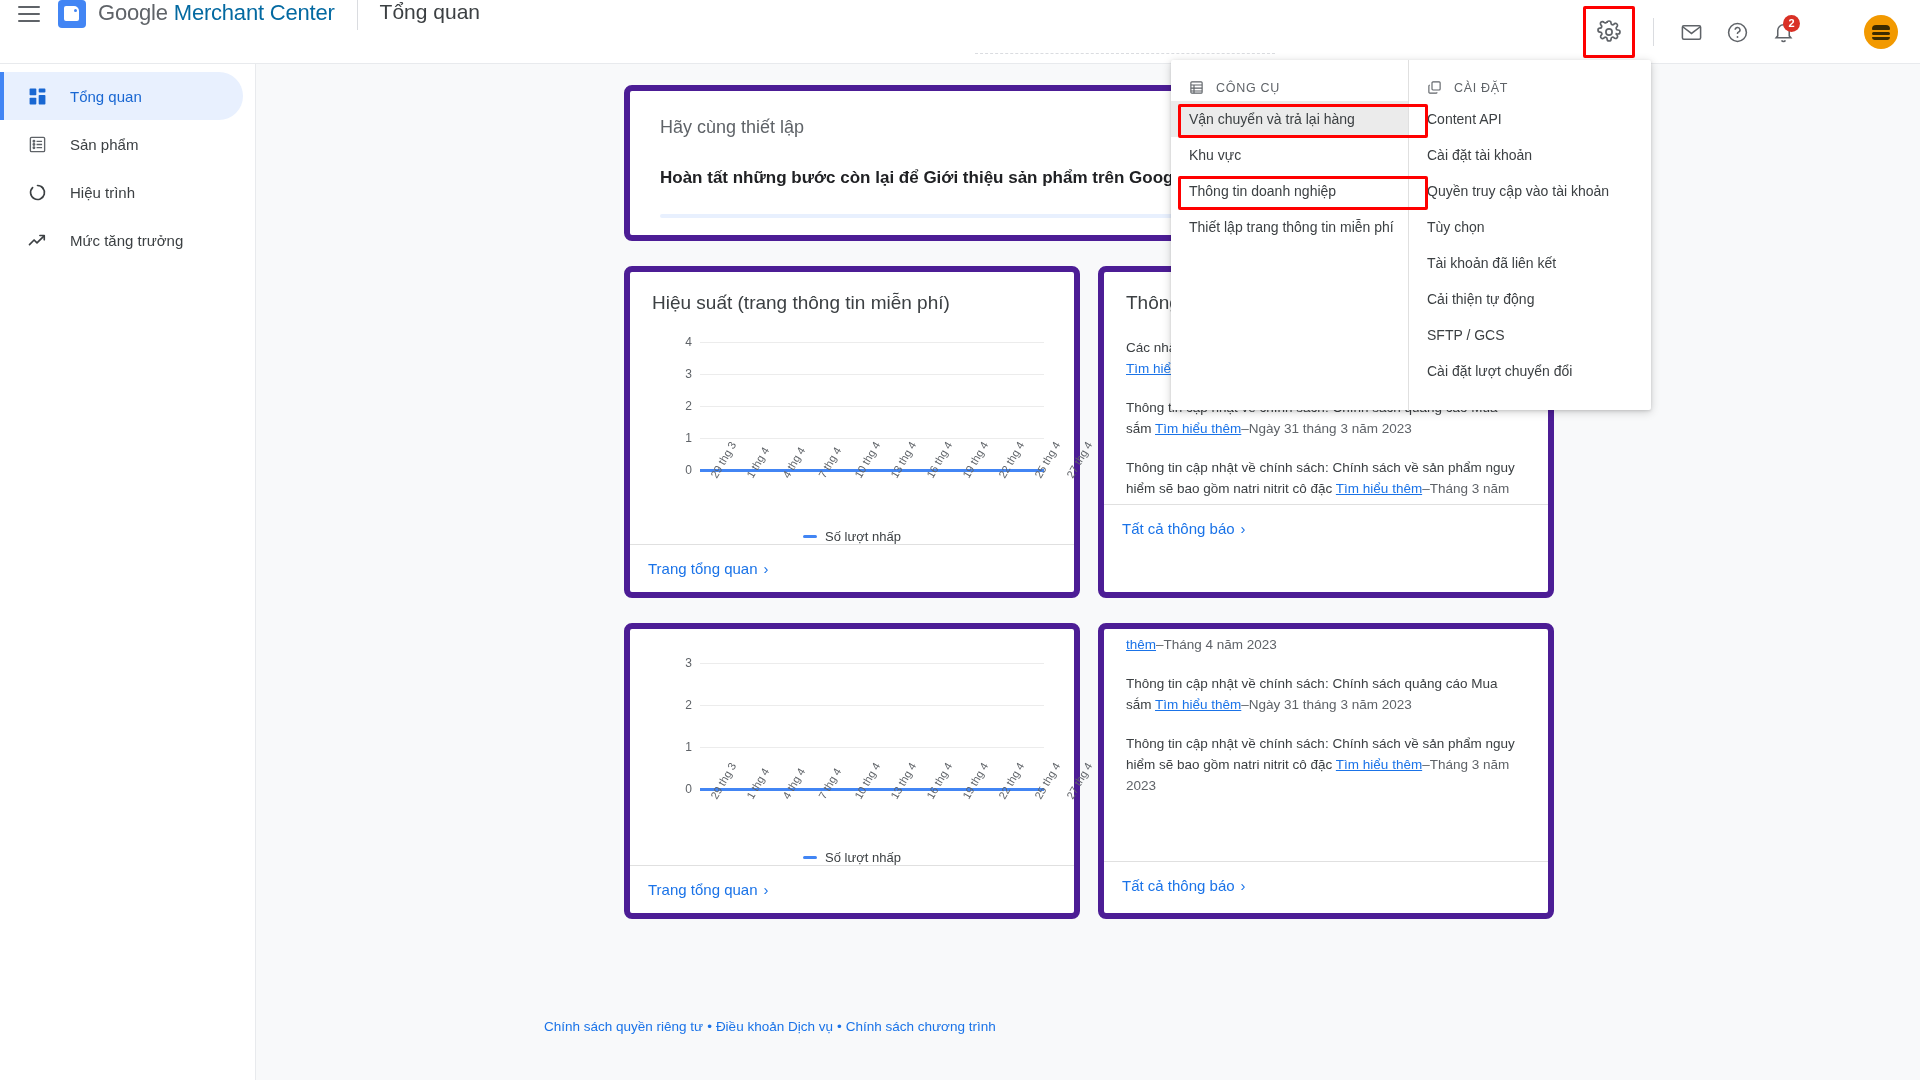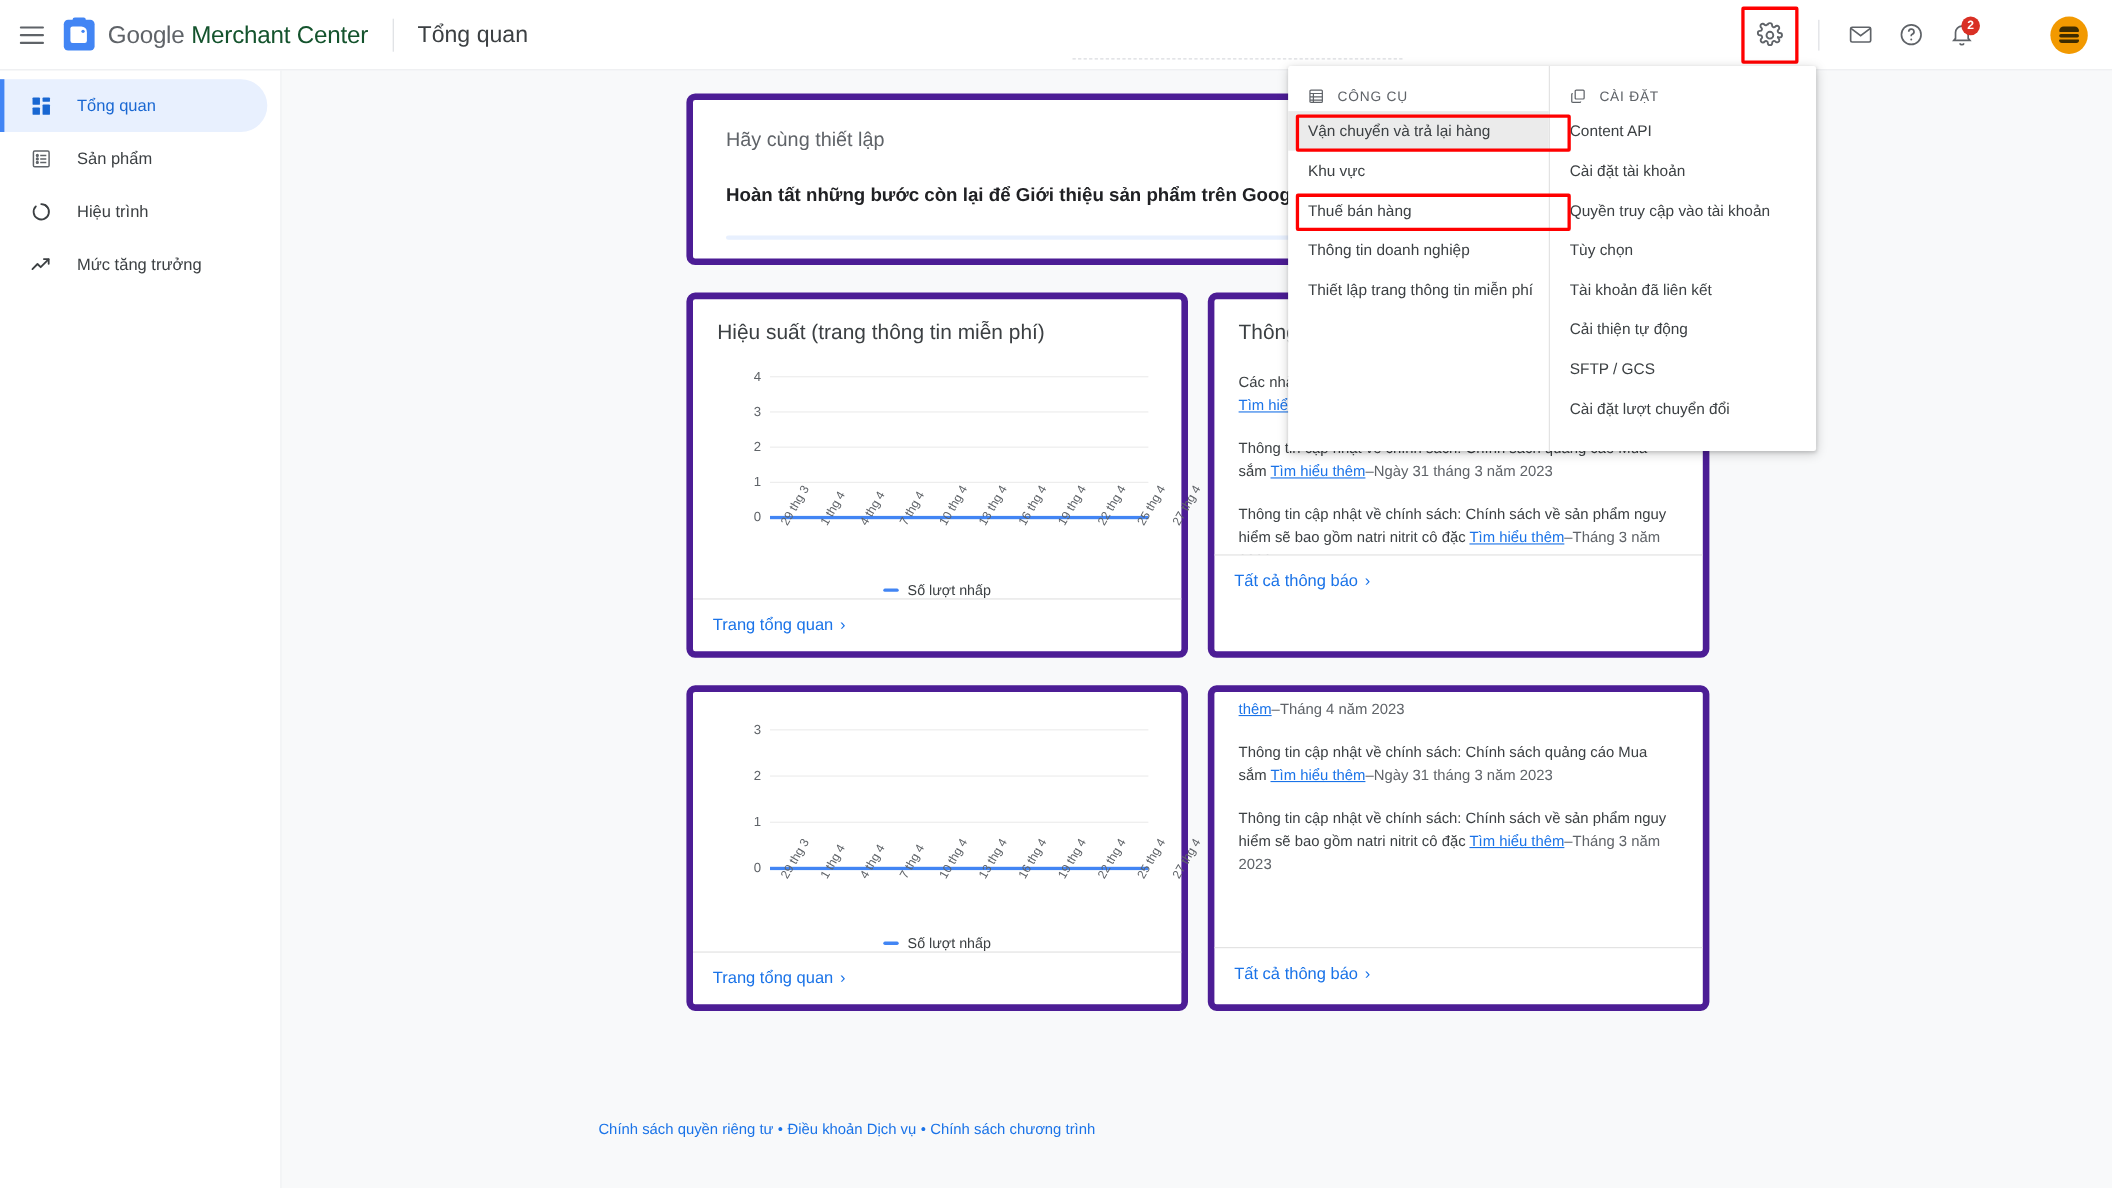--- a/index.html
+++ b/index.html
@@ -10,21 +10,21 @@
     overflow: hidden;
   }
   body { position: relative; }
 
   
   .header {
     position: absolute; top: 0; left: 0;
     width: 1920px; height: 64px;
     background: #fff;
     border-bottom: 1px solid #e8eaed;
-    display: flex; align-items: center;
+    display: flex; align-items: flex-start;
     z-index: 30;
   }
   .hamburger {
     width: 28px; height: 28px;
     margin-left: 18px; margin-right: 12px;
     display: flex; flex-direction: column; justify-content: center; gap: 5px;
     cursor: pointer;
   }
   .hamburger span { display:block; height: 2px; width: 22px; background: #5f6368; border-radius: 1px; }
 
@@ -42,21 +42,21 @@
   }
   .gmc-logo .tag::after {
     content: ""; position: absolute; right: 2px; top: 3px;
     width: 3px; height: 3px; border-radius: 50%; background: #4285f4;
   }
   .brand {
     font-size: 22px; color: #5f6368; letter-spacing: -0.2px;
     display: flex; align-items: baseline; gap: 6px; white-space: nowrap;
   }
   .brand .g { color: #5f6368; font-weight: 400; }
-  .brand .mc { color: #14532d; }
+  .brand .mc { color: #0369a1; }
   .vdivider { width: 1px; height: 30px; background: #dadce0; margin: 0 22px; }
   .page-title-h { font-size: 21px; color: #3c4043; white-space: nowrap; }
 
   .header-right {
     margin-left: auto; display: flex; align-items: center;
     padding-right: 22px; gap: 0px; height: 64px;
   }
   .icon-btn {
     width: 46px; height: 46px; border-radius: 50%;
     display: flex; align-items: center; justify-content: center;
@@ -512,23 +512,20 @@
       <span>CÔNG CỤ</span>
     </div>
 
     <div class="dd-item hovered">
       <span>Vận chuyển và trả lại hàng</span>
     </div>
     <div class="dd-item">
       <span>Khu vực</span>
     </div>
     <div class="dd-item">
-      <span>Thuế bán hàng</span>
-    </div>
-    <div class="dd-item">
       <span>Thông tin doanh nghiệp</span>
     </div>
     <div class="dd-item">
       <span>Thiết lập trang thông tin miễn phí</span>
     </div>
 
     <div class="dd-hl" style="top:44px"></div>
     <div class="dd-hl" style="top:116px"></div>
   </div>
 

